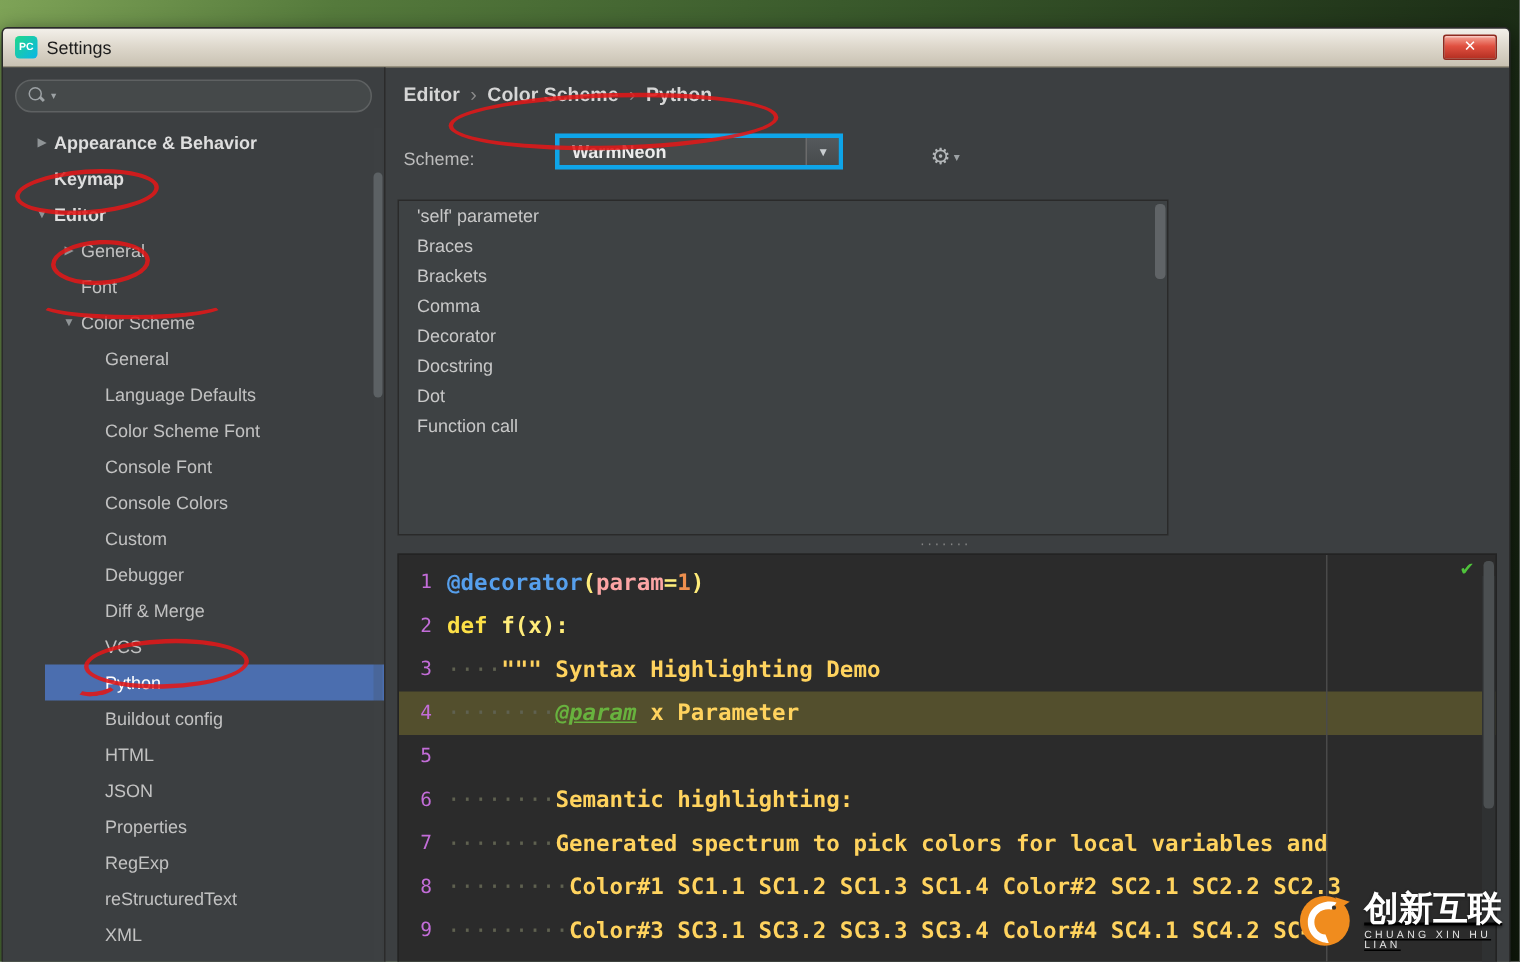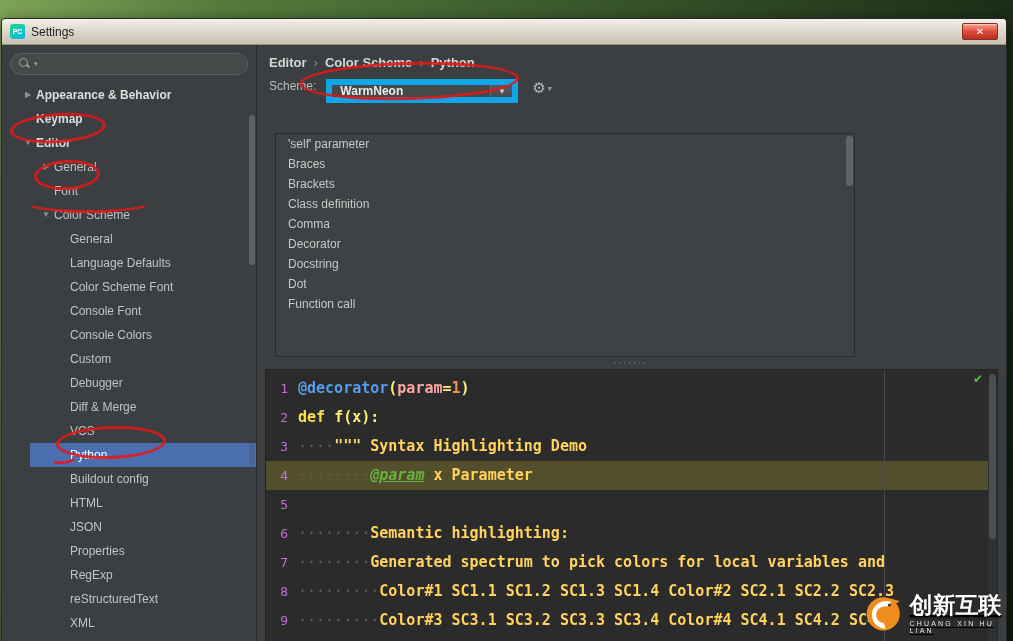--- a/index.html
+++ b/index.html
@@ -61,38 +61,38 @@
   .tree-row.lvl2 { padding-left:52px; }
   .tree-row.selected { background:linear-gradient(to right, transparent 28px, #4b6eaf 28px); }
   .tree-row.selected .lbl { color:#fff; }
   .side-scroll { position:absolute; right:1px; top:40px; bottom:0; width:6px; background:#42464833; }
   .side-thumb { position:absolute; right:1px; top:70px; width:6px; height:150px; border-radius:3px; background:#5c6164; }
 
   
   .breadcrumb-bar { height:34px; display:flex; align-items:center; padding-left:6px; gap:7px; }
   .bc-seg { font-size:13px; font-weight:bold; color:#d6d6d6; cursor:pointer; }
   .bc-sep { font-size:13px; color:#8a8a8a; }
-  .scheme-row { height:34px; display:flex; align-items:flex-start; padding-left:6px; }
+  .scheme-row { height:34px; display:flex; align-items:flex-end; padding-left:6px;gap:44px; }
   .scheme-label { font-size:12px; color:#bbbbbb; }
   .combo {
     margin-left:10px; width:192px; height:24px; display:flex; align-items:center;
-    background:#45494a; border:6px solid #0ea5e9; cursor:pointer;
+    background:#45494a; border:3px solid #0ea5e9; cursor:pointer;
   }
   .combo-value { flex:1; padding-left:8px; font-size:12px; font-weight:bold; color:#ececec; }
   .combo-btn {
     width:22px; height:100%; flex:none; border-left:1px solid #6b6b6b;
     background:linear-gradient(#55595c,#474b4d); display:flex; align-items:center; justify-content:center;
     color:#c9cdd0; font-size:8px;
   }
   .gear { margin-left:14px; color:#b3b6b8; font-size:15px; cursor:pointer; display:flex; align-items:center; gap:2px; }
   .gear .caret { font-size:8px; color:#9da2a5; }
 
   
   .attr-wrap {
-    margin-top:20px; margin-left:12px; width:580px; height:224px;
+    margin-top:20px; margin-left:2px; width:514px; height:224px;
     background:#3e4244; border:1px solid #2a2a2a; position:relative; overflow:hidden;
   }
   .attr-row { height:20px; line-height:20px; padding-left:12px; font-size:12px; color:#c8c8c8; cursor:pointer; white-space:nowrap; }
   .attr-scroll { position:absolute; right:1px; top:2px; width:7px; height:50px; border-radius:3px; background:#606467; }
 
   
   .splitter { height:12px; display:flex; align-items:center; justify-content:center; cursor:row-resize; }
   .splitter span { color:#848484; font-size:9px; letter-spacing:2px; line-height:6px; }
 
   
@@ -268,21 +268,20 @@
           <span>⚙</span>
           <span class="caret">▾</span>
         </div>
       </div>
 
       <div class="attr-wrap">
         <div>
             <div class="attr-row">'self' parameter</div>
             <div class="attr-row">Braces</div>
             <div class="attr-row">Brackets</div>
-            <div class="attr-row">Class definition</div>
             <div class="attr-row">Comma</div>
             <div class="attr-row">Decorator</div>
             <div class="attr-row">Docstring</div>
             <div class="attr-row">Dot</div>
             <div class="attr-row">Function call</div>
           </div>
         <div class="attr-scroll"></div>
       </div>
 
       <div class="splitter">

